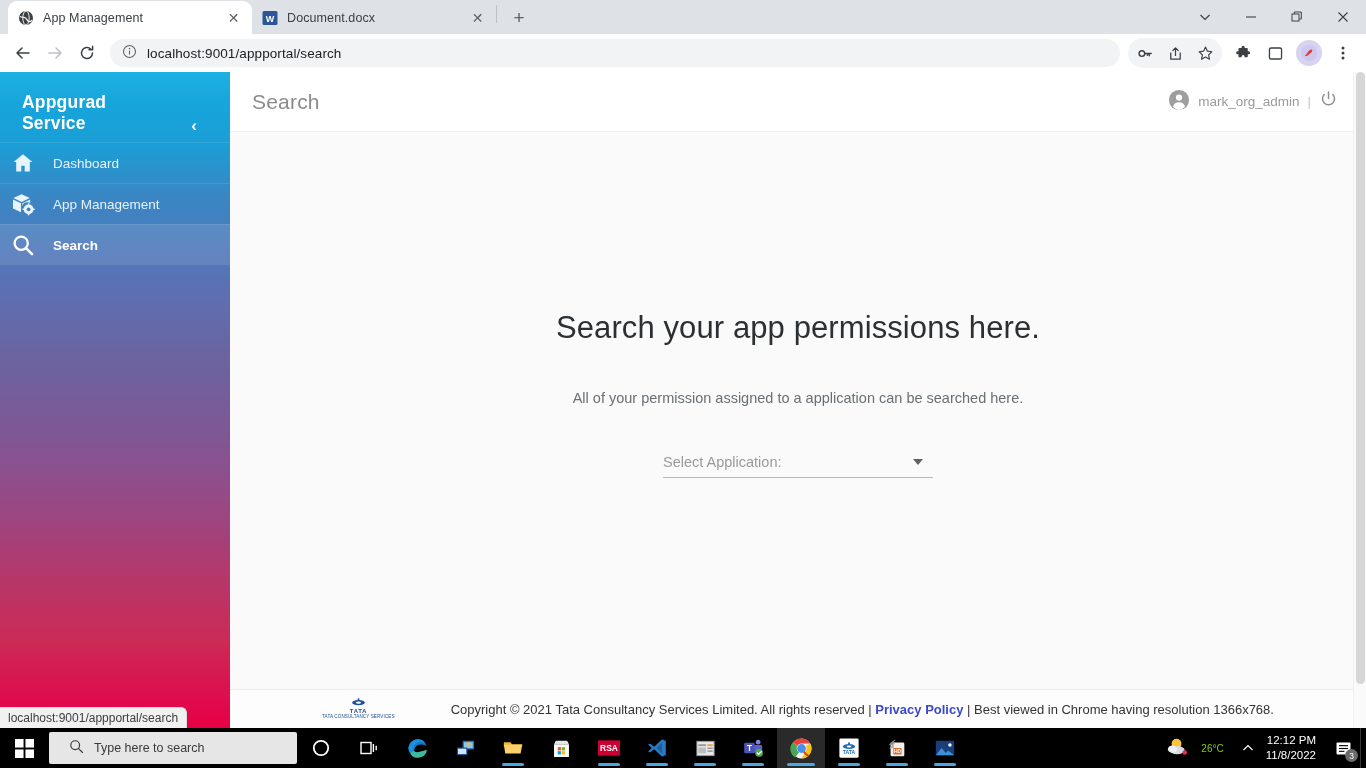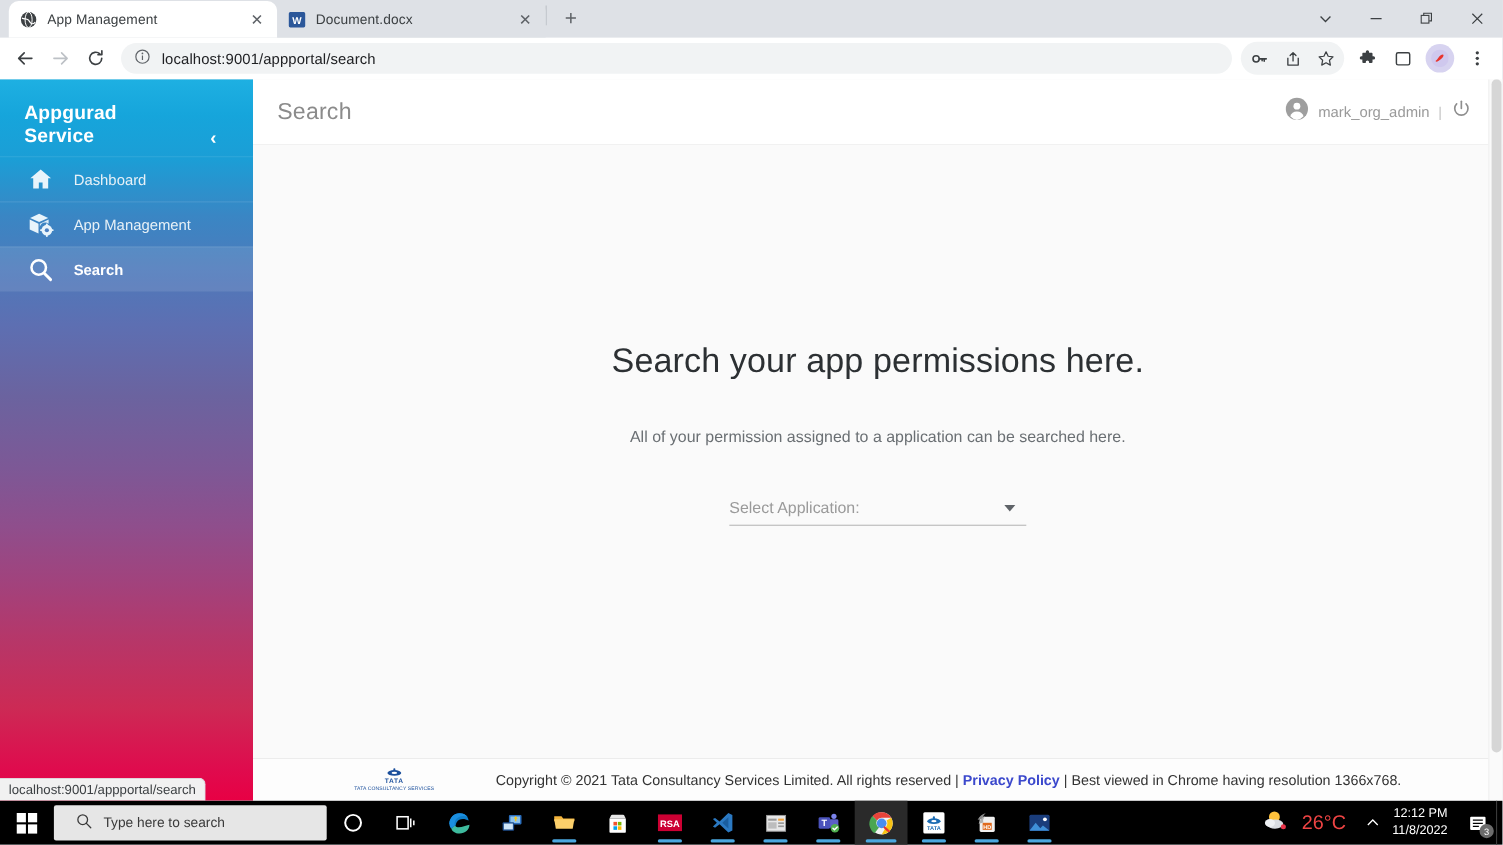--- a/index.html
+++ b/index.html
@@ -104,21 +104,21 @@
     font-size: 17.5px; font-weight: bold; letter-spacing: .2px;
     flex: 1; color: #ffffff;
   }
   .brand-collapse {
     font-size: 17px; color: #fff; width: 20px; text-align: center;
     line-height: 1; font-weight: bold;
   }
   .navlist { margin-top: 8px; }
   .navitem {
     height: 41px; display: flex; align-items: center; gap: 17px;
-    padding-left: 24px; font-size: 13.5px;
+    padding-left: 10px; font-size: 13.5px;
     color: #e7f1f7; border-top: 1px solid rgba(255,255,255,0.10);
     position: relative;
   }
   .navitem.active { background: rgba(255,255,255,0.10); color: #ffffff; font-weight: bold; }
   .navicon { width: 26px; height: 26px; flex: 0 0 26px; display:flex; align-items:center; justify-content:center; }
   .navlabel { white-space: nowrap; }
 
   
   .maincol { flex: 1; height: 656px; display: flex; flex-direction: column; background: #fafafa; position:relative; }
 
@@ -203,21 +203,21 @@
   .tb-icon.running::after {
     content:''; position:absolute; bottom:2px; left:13px; width:22px; height:3px;
     background:#4aa8e0; border-radius:2px;
   }
   .tb-icon.focused { background: #2a2a2a; }
   .tb-icon.focused::after {
     content:''; position:absolute; bottom:2px; left:10px; width:28px; height:3px;
     background:#4aa8e0; border-radius:2px;
   }
   .tray { margin-left: auto; display: flex; align-items: center; height: 40px; }
-  .tray-weather { display: flex; align-items: center; gap: 11px; padding: 0 10px; color: #ef4444; font-size: 18px; }
+  .tray-weather { display: flex; align-items: center; gap: 11px; padding: 0 10px; color: #84cc16; font-size: 10px; }
   .tray-chev { width: 28px; display: flex; align-items: center; justify-content: center; color: #fff; }
   .tray-clock {
     display: flex; flex-direction: column; align-items: flex-end;
     color: #fff; font-size: 11.5px; line-height: 15px; padding: 0 10px 0 4px;
   }
   .tray-notif { width: 34px; height:40px; display:flex; align-items:center; justify-content:center; position: relative; }
   .notif-badge {
     position:absolute; right:2px; bottom:6px; width:13px; height:13px;
     border-radius:50%; background:#6b6b6b; color:#fff; font-size:8.5px;
     display:flex; align-items:center; justify-content:center;

